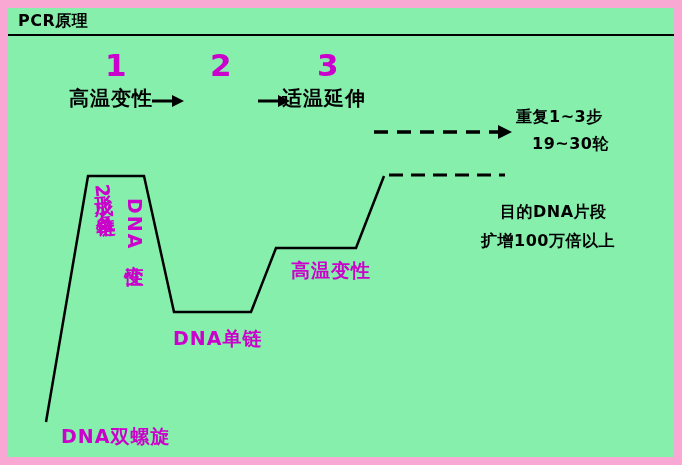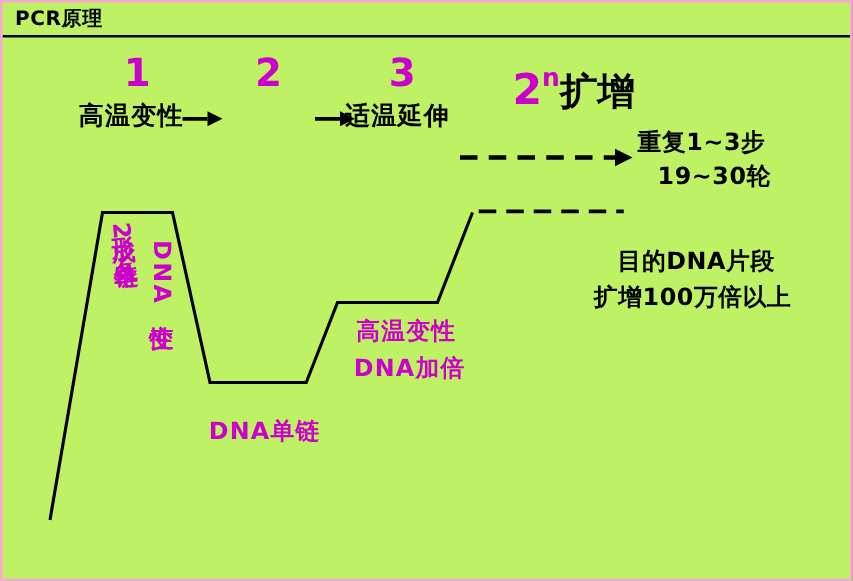--- a/index.html
+++ b/index.html
@@ -1,21 +1,21 @@
 <!DOCTYPE html>
 <html><head>
 <meta charset="utf-8">
 <style>
   html,body{margin:0;padding:0;background:#888;}
   .frame{
     position:relative;
     width:682px;height:465px;
     box-sizing:border-box;
-    background:#bef264;
-    border:2px solid #f9a8d4;
+    background:#86efac;
+    border:8px solid #f9a8d4;
     overflow:hidden;
     font-family:"DejaVu Sans","Liberation Sans",sans-serif;
   }
   .abs{position:absolute;}
   .title{
     left:10px;top:3px;
     font-size:16px;font-weight:bold;color:#000;
     letter-spacing:0.5px;
   }
   .title-rule{
@@ -31,21 +31,21 @@
     white-space:nowrap;letter-spacing:1px;
   }
   .amp{
     left:408px;top:48px;
     color:#000;font-weight:bold;white-space:nowrap;
   }
   .amp .base{color:#cc00cc;font-size:34px;font-family:"DejaVu Sans",sans-serif;}
   .amp .expo{color:#cc00cc;font-size:20px;vertical-align:14px;}
   .amp .suffix{font-size:30px;font-family:"DejaVu Serif","Liberation Serif",serif;font-weight:bold;}
   .note{
-    font-size:19px;font-weight:bold;color:#000;white-space:nowrap;letter-spacing:0.5px;
+    font-size:16px;font-weight:bold;color:#000;white-space:nowrap;letter-spacing:0.5px;
   }
   .mag{
     font-size:19px;font-weight:bold;color:#cc00cc;white-space:nowrap;letter-spacing:1px;
   }
   .vert{
     writing-mode:vertical-lr;text-orientation:mixed;
     letter-spacing:2px;white-space:nowrap;
   }
   .tilt1{transform:rotate(-6deg);}
   svg.layer{left:0;top:0;}
@@ -74,32 +74,29 @@
     <polygon points="490,117 504,124 490,131" fill="#000"></polygon>
   </svg>
 
   <div class="abs step-num" style="left:97px;top:42px">1</div>
   <div class="abs step-num" style="left:202px;top:42px">2</div>
   <div class="abs step-num" style="left:309px;top:42px">3</div>
 
   <div class="abs step-label" style="left:61px;top:77px">高温变性</div>
   <div class="abs step-label" style="left:274px;top:77px">适温延伸</div>
 
-  <div class="abs amp">
-    <span class="base">2</span><span class="expo">n</span><span class="suffix">扩增</span>
-  </div>
 
   <div class="abs note" style="left:508px;top:99px">重复1~3步</div>
   <div class="abs note" style="left:524px;top:126px">19~30轮</div>
 
   <div class="abs note" style="left:492px;top:194px">目的DNA片段</div>
   <div class="abs note" style="left:473px;top:223px">扩增100万倍以上</div>
 
   <div class="abs mag vert tilt1" style="left:82px;top:172px">形成2条单链</div>
   <div class="abs mag vert" style="left:114px;top:190px">DNA变性</div>
 
-  <div class="abs mag" style="left:165px;top:330px">DNA单链</div>
+  <div class="abs mag" style="left:165px;top:318px">DNA单链</div>
 
   <div class="abs mag" style="left:283px;top:250px">高温变性</div>
-  <div class="abs mag" style="left:281px;top:280px">DNA加倍</div>
 
+  <div class="abs mag" style="left:53px;top:416px">DNA双螺旋</div>
 
 </div>
 
 </body></html>

